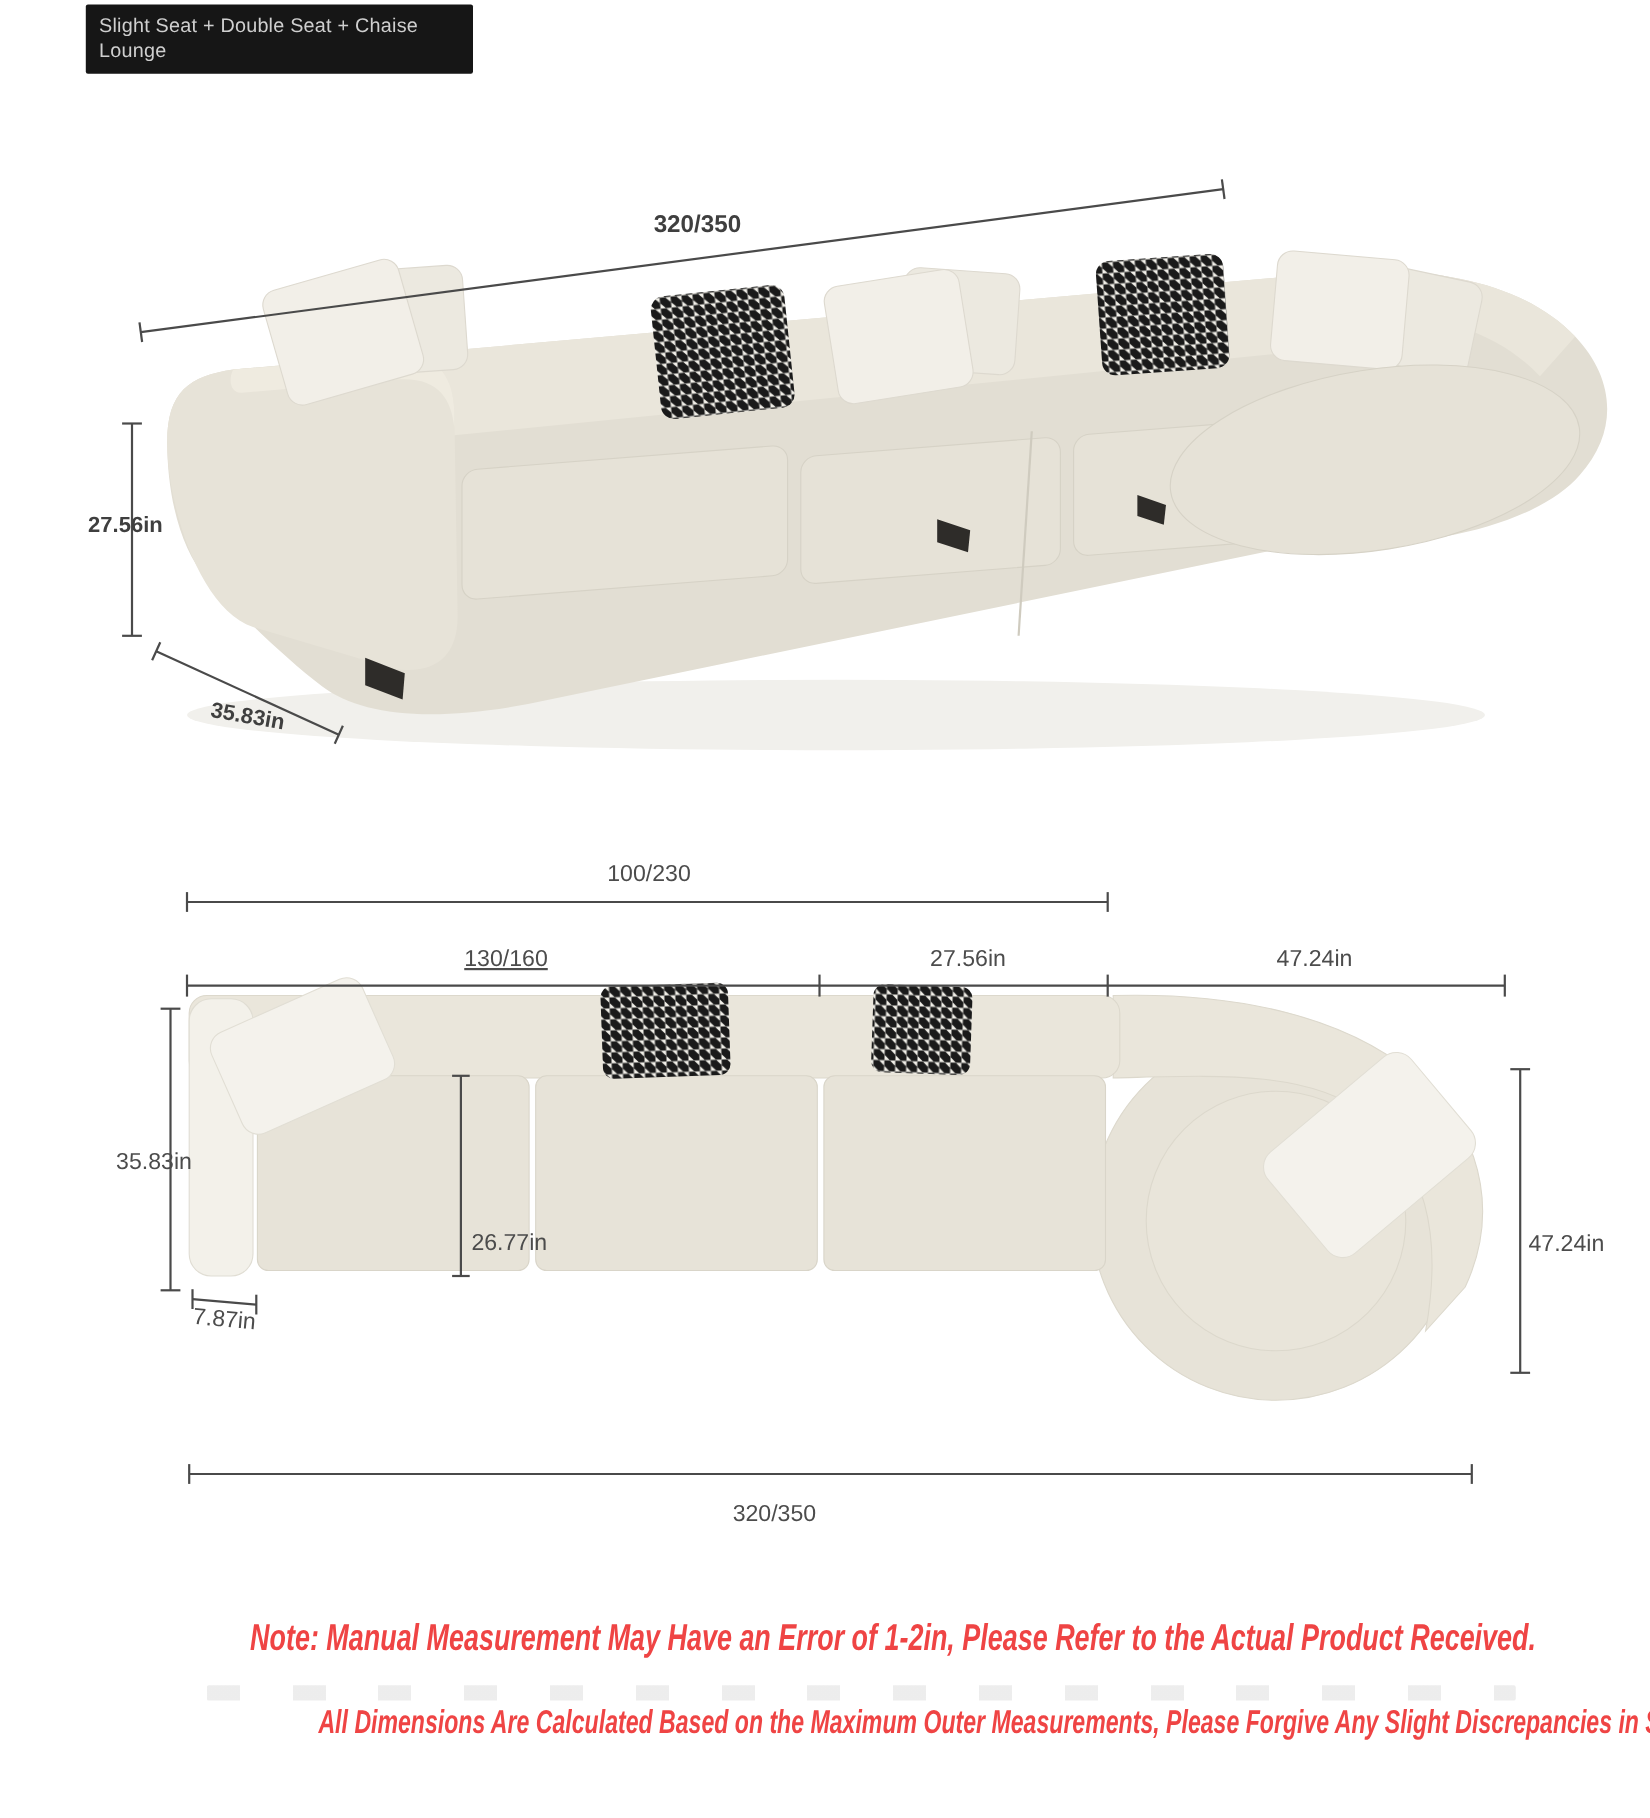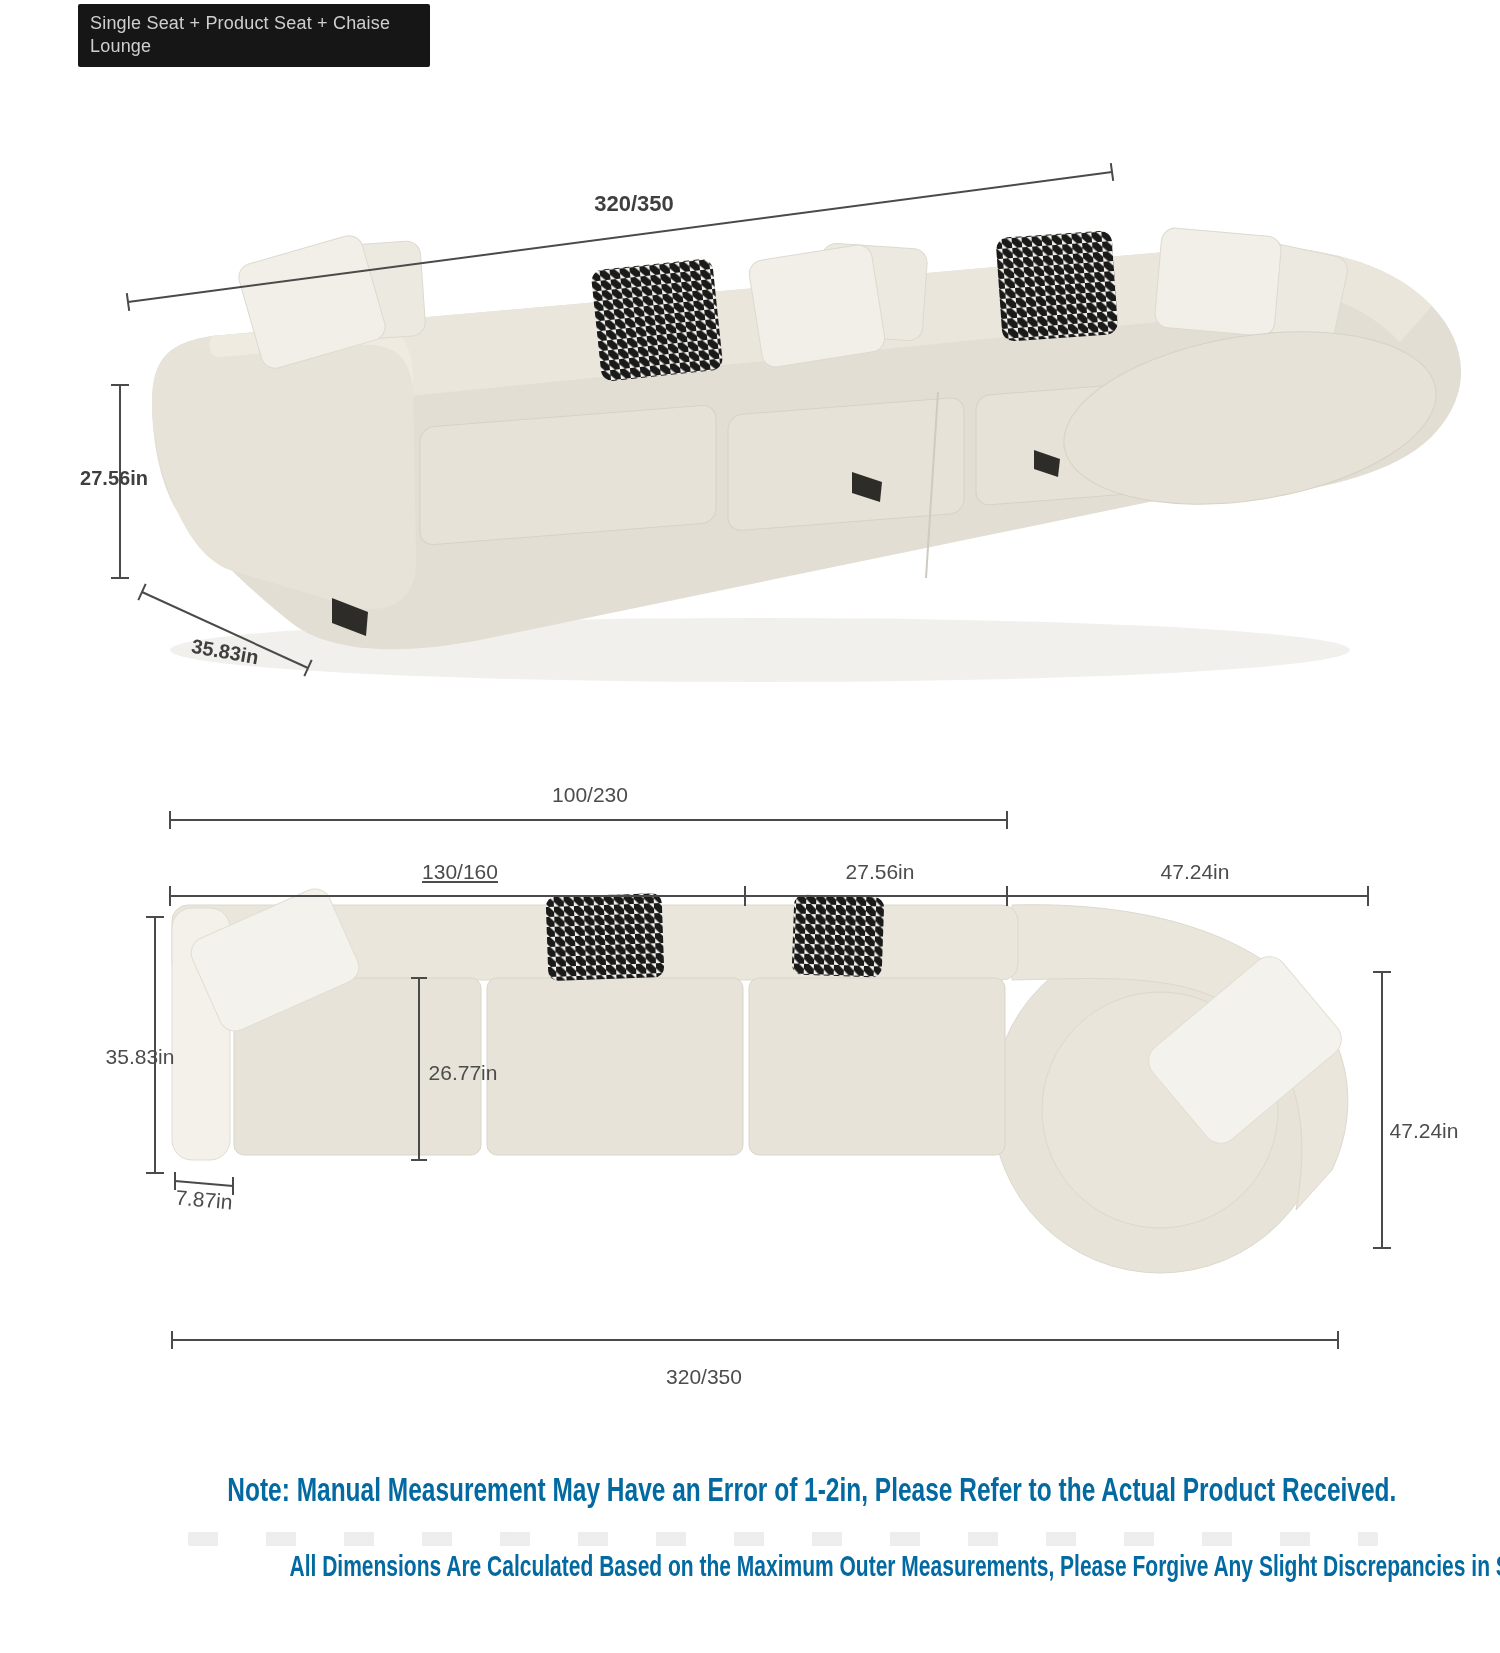--- a/index.html
+++ b/index.html
@@ -18,39 +18,39 @@
   .dim-label{
     position:absolute;transform:translate(-50%,-50%);
     font-size:21px;font-weight:500;color:#4c4c4c;white-space:nowrap;
   }
   .dim-label.bold{font-weight:700;color:#3f3f3f;font-size:22px;}
   .dim-label.rot10{transform:translate(-50%,-50%) rotate(10deg);}
   .dim-label.rot5{transform:translate(-50%,-50%) rotate(5deg);}
 
   .note-line{
     position:absolute;left:0;width:1500px;text-align:left;
-    font-weight:700;color:#0369a1;white-space:nowrap;
+    font-weight:700;color:#ef4444;white-space:nowrap;font-style:italic;
   }
   .note-line .squeeze{display:inline-block;transform:scaleX(.72);transform-origin:50% 50%;}
   .note1{top:1470px;font-size:34px;}
   .note2{top:1549px;font-size:30px;}
   .note2 .squeeze{transform:scaleX(.70);}
 
   .watermark-row{
     position:absolute;left:188px;top:1532px;width:1190px;height:14px;
     background:repeating-linear-gradient(90deg, rgba(80,80,80,.10) 0 30px, transparent 30px 78px);
     border-radius:2px;
   }
 </style>
 </head>
 <body>
 
 <div id="page">
 
-  <div class="badge">Single Seat + Product Seat + Chaise Lounge</div>
+  <div class="badge">Slight Seat + Double Seat + Chaise Lounge</div>
 
   <svg class="illus" style="left:60px;top:130px;" width="1420" height="560" viewBox="0 0 1420 560">
     <defs>
       <pattern id="hp1" width="10" height="10" patternUnits="userSpaceOnUse">
         <rect width="10" height="10" fill="#f3f1ea"></rect>
         <rect width="5" height="5" fill="#1a1a1a"></rect>
         <rect x="5" y="5" width="5" height="5" fill="#1a1a1a"></rect>
         <path d="M5 0 L10 0 L10 5 Z" fill="#1a1a1a"></path>
         <path d="M0 5 L5 10 L0 10 Z" fill="#1a1a1a"></path>
       </pattern>
@@ -172,21 +172,21 @@
 
   <div class="dim-label bold" style="left:634px;top:204px;">320/350</div>
   <div class="dim-label bold" style="left:114px;top:478px;font-size:20px;">27.56in</div>
   <div class="dim-label bold rot10" style="left:225px;top:652px;font-size:20px;">35.83in</div>
 
   <div class="dim-label" style="left:590px;top:795px;">100/230</div>
   <div class="dim-label" style="left:460px;top:872px;text-decoration:underline;">130/160</div>
   <div class="dim-label" style="left:880px;top:872px;">27.56in</div>
   <div class="dim-label" style="left:1195px;top:872px;">47.24in</div>
   <div class="dim-label" style="left:140px;top:1057px;">35.83in</div>
-  <div class="dim-label" style="left:463px;top:1073px;">26.77in</div>
+  <div class="dim-label" style="left:463px;top:1130px;">26.77in</div>
   <div class="dim-label rot5" style="left:204px;top:1200px;">7.87in</div>
   <div class="dim-label" style="left:1424px;top:1131px;">47.24in</div>
   <div class="dim-label" style="left:704px;top:1377px;">320/350</div>
 
   <div class="note-line note1">
     <span class="squeeze">Note: Manual Measurement May Have an Error of 1-2in, Please Refer to the Actual Product Received.</span>
   </div>
   <div class="watermark-row"></div>
   <div class="note-line note2">
     <span class="squeeze">All Dimensions Are Calculated Based on the Maximum Outer Measurements, Please Forgive Any Slight Discrepancies in Soft Furniture.</span>

